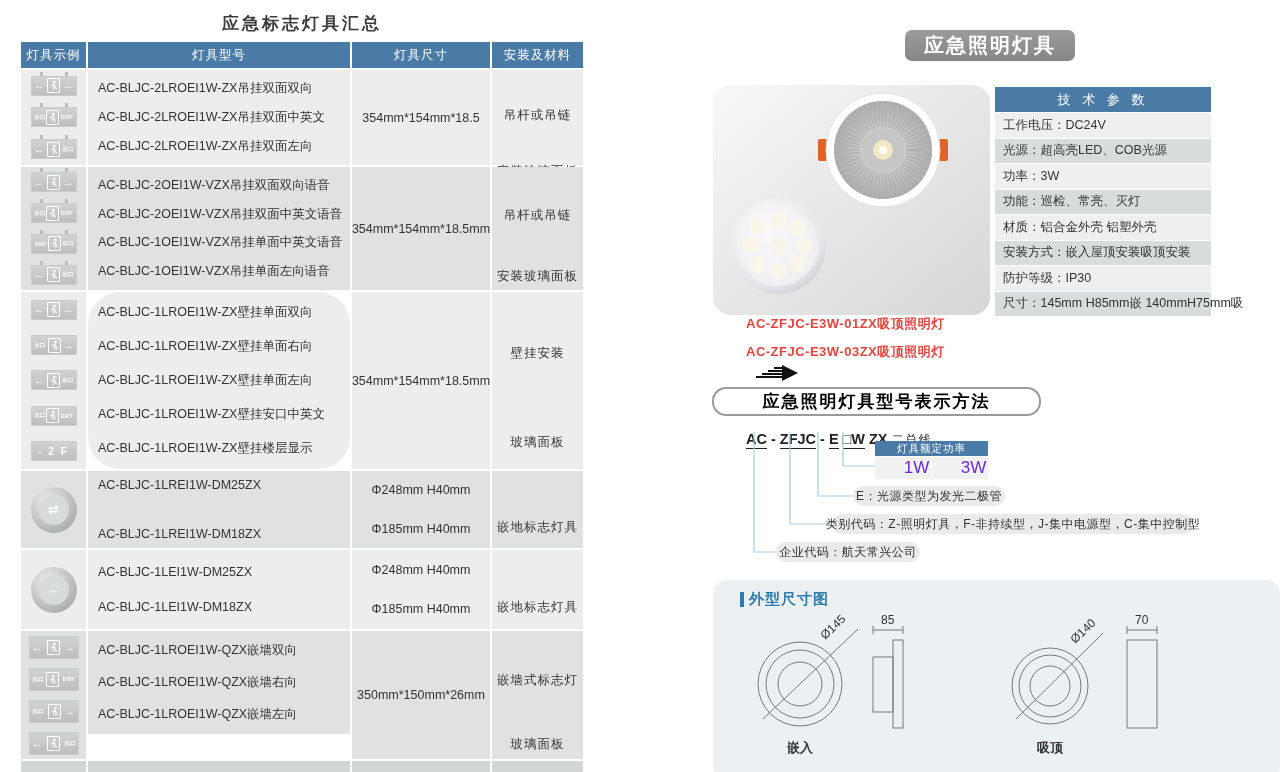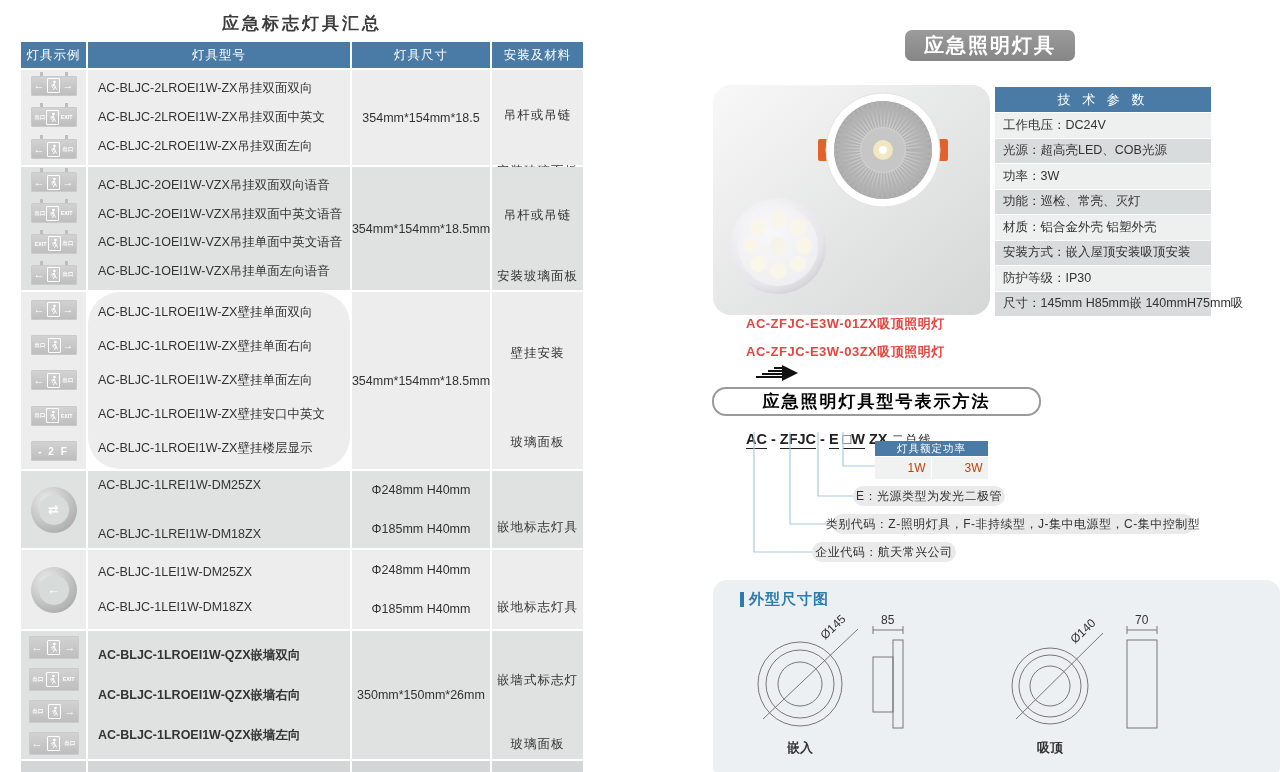--- a/index.html
+++ b/index.html
@@ -64,28 +64,28 @@
   .code{position:absolute;left:746px;top:421px;font-size:14.5px;font-weight:bold;color:#222;margin-top:10px;}
   .code span{margin-right:4px;}
   .code .u{border-bottom:1.5px solid #222;padding-bottom:1px;}
   .code .bus{font-size:12.5px;font-weight:normal;letter-spacing:1px;}
   .connectors{position:absolute;left:740px;top:425px;}
   .ptable{position:absolute;left:875px;top:441px;width:113px;}
   .ptable-head{height:15px;background:#4a7ba6;color:#fff;font-size:10.5px;display:flex;
                align-items:center;justify-content:center;letter-spacing:1px;}
   .ptable-body{display:flex;height:22px;background:#f0f2f2;margin-top:1px;}
   .ptable-body span{flex:1;display:flex;align-items:center;justify-content:center;
-                    font-size:12px;color:#c2410c;margin-left:27px;}
+                    font-size:17px;color:#6d28d9;margin-left:27px;}
   .ptable-body span:first-child{border-right:1px solid #fff;}
   .callout{position:absolute;height:20px;background:#eaeaea;border-radius:10px;
            display:flex;align-items:center;justify-content:center;font-size:12px;color:#333;
            white-space:nowrap;letter-spacing:.5px;}
   .c1{left:853px;top:486px;width:152px;}
   .c2{left:832px;top:514px;width:362px;}
-  .c3{left:812px;top:542px;width:144px;}
+  .c3{left:776px;top:542px;width:144px;}
   .dims{position:absolute;left:713px;top:580px;width:567px;height:200px;background:#ecf0f2;
         border-radius:14px;}
   .dims-title{position:absolute;left:27px;top:10px;display:flex;align-items:center;gap:5px;
               font-size:15px;font-weight:bold;color:#2f7cab;letter-spacing:1px;}
   .dims-title .bar{width:4px;height:15px;background:#2f7cab;display:inline-block;}
   .dims svg{position:absolute;left:0;top:0;}
   .dline{stroke:#777;fill:none;stroke-width:1;}
   .dtext{fill:#333;font-size:12px;font-family:"Liberation Sans","DejaVu Sans",sans-serif;}
   .dcap{fill:#333;font-size:13px;font-weight:bold;font-family:"Liberation Sans","DejaVu Sans",sans-serif;}
 </style>
@@ -337,21 +337,21 @@
           <div class="arrow">←</div>
           <div class="man">
             <svg width="9" height="11" viewBox="0 0 10 12">
               <circle cx="6" cy="2.2" r="1.5" fill="#fff"></circle>
               <path d="M2.5 6 L6 4.5 L6.8 7.2 L4.8 11 M6.8 7.2 L8.5 10.5 M6 4.5 L3.5 8.5" stroke="#fff" stroke-width="1.1" fill="none"></path>
             </svg>
           </div>
           <div class="txt">出口</div>
         </div>
       </div>
-      <div class="cell models dark" style="height: 128px; font-weight: bold;">
+      <div class="cell models dark" style="height: 103px;">
         <div class="model-line">AC-BLJC-1LROEI1W-QZX嵌墙双向</div>
         <div class="model-line">AC-BLJC-1LROEI1W-QZX嵌墙右向</div>
         <div class="model-line">AC-BLJC-1LROEI1W-QZX嵌墙左向</div>
       </div>
       <div class="cell dark" style="height: 128px;">
         <div class="size-line">350mm*150mm*26mm</div>
       </div>
       <div class="cell dark" style="height: 128px;">
         <div class="install-line">嵌墙式标志灯</div>
         <div class="install-line">玻璃面板</div>

